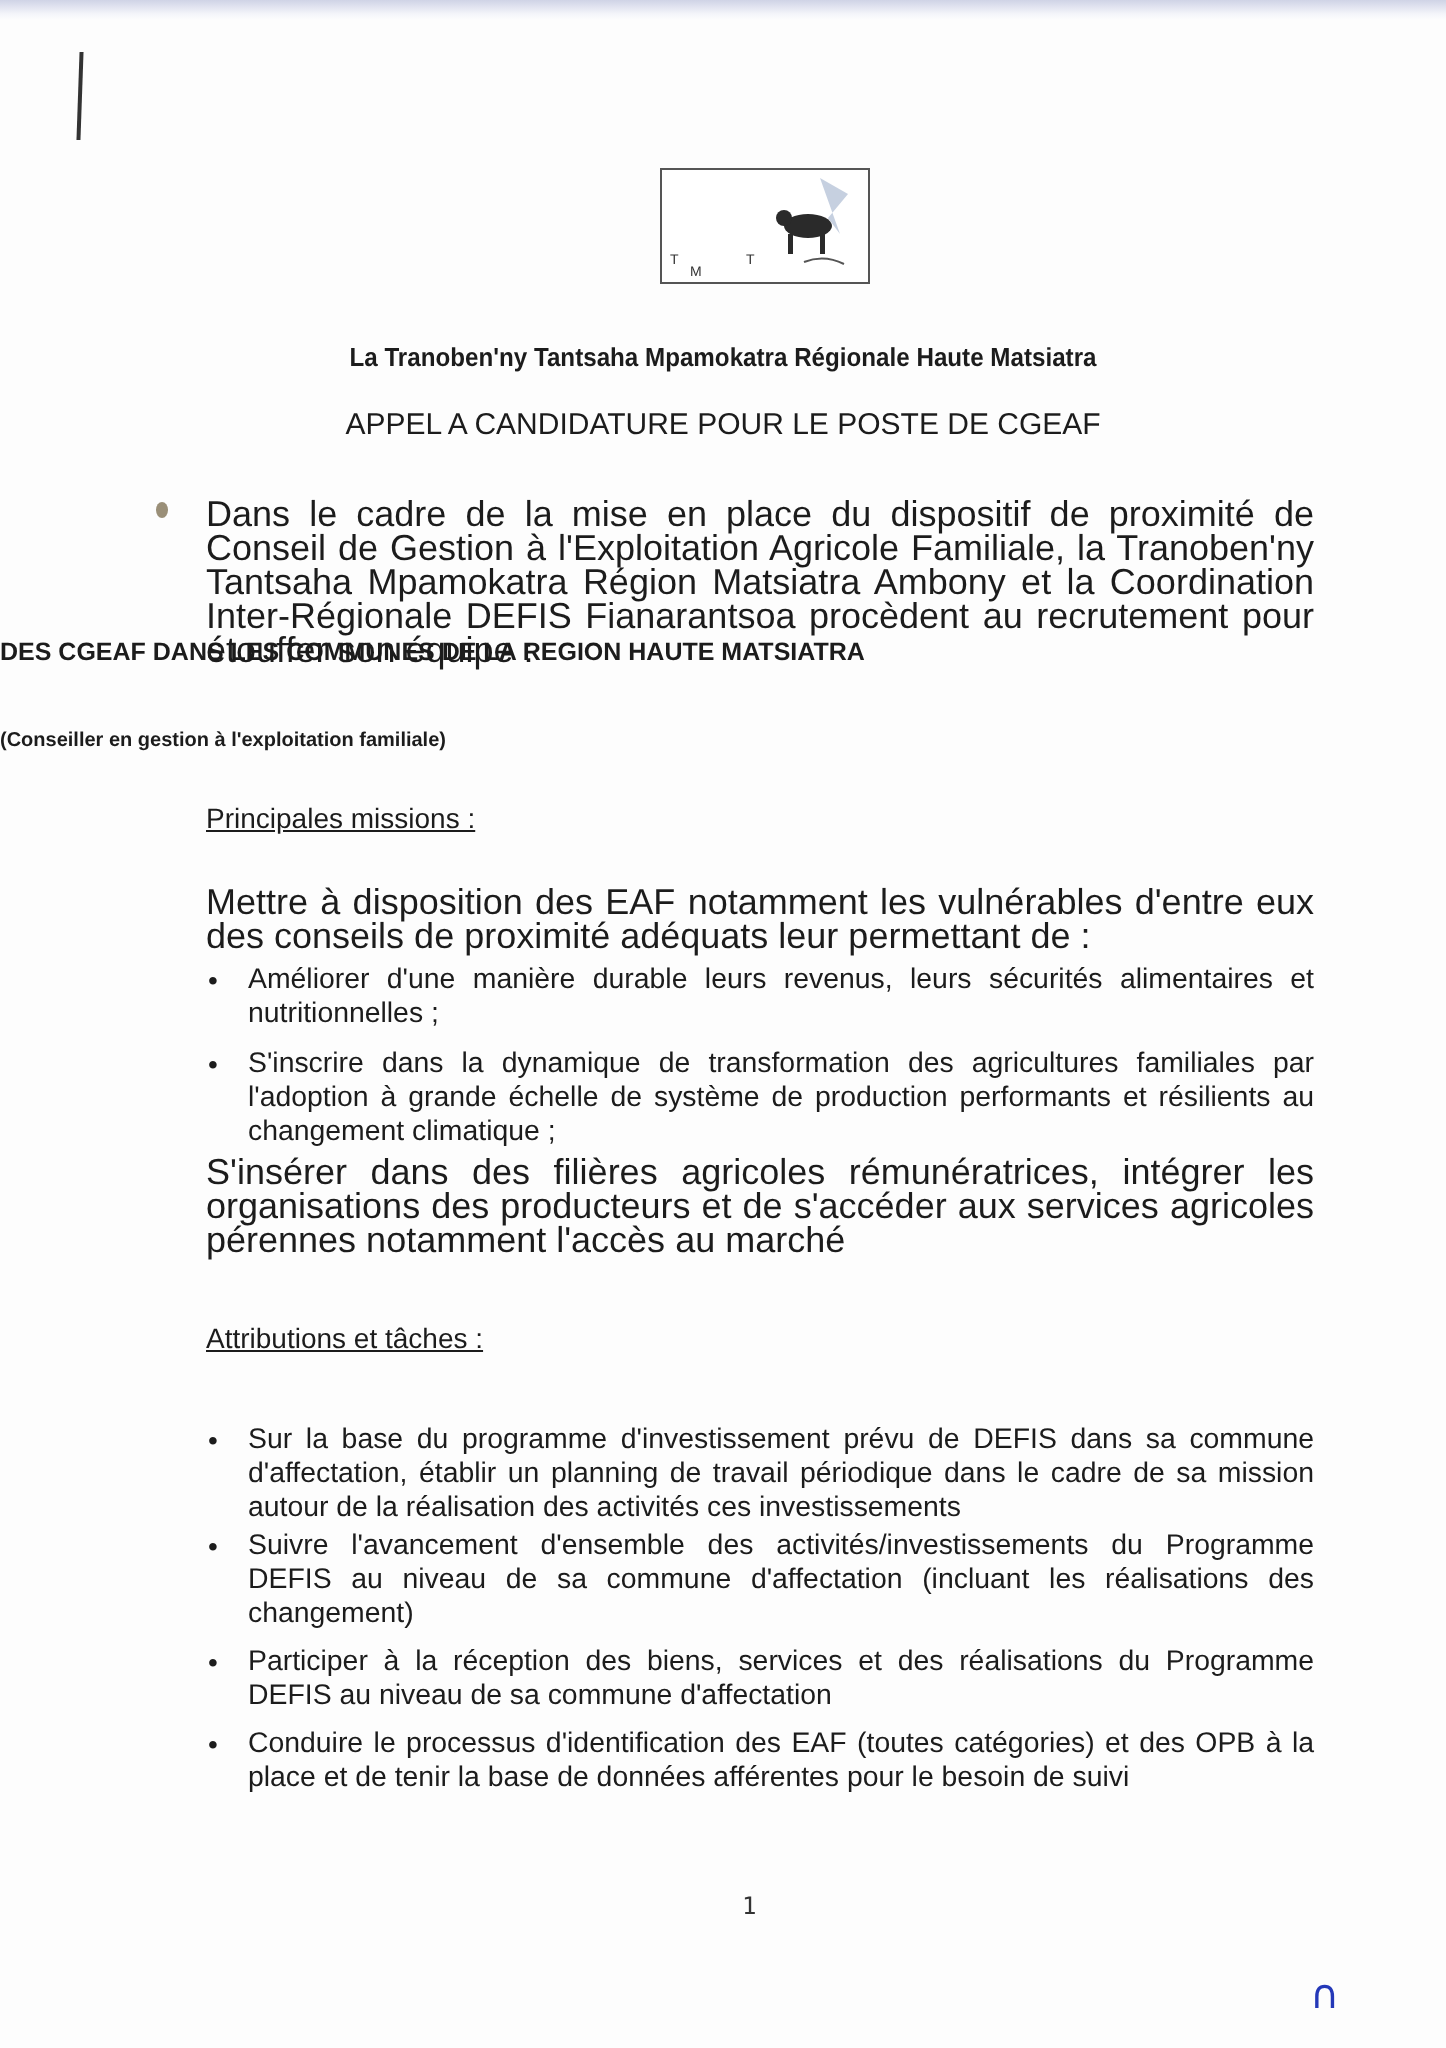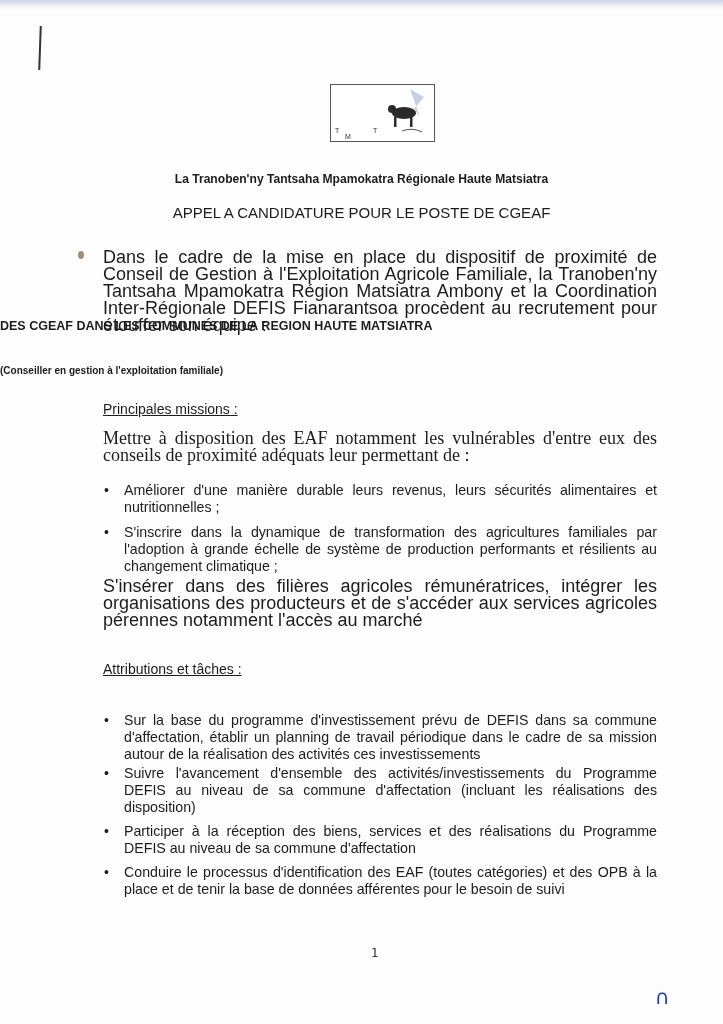--- a/index.html
+++ b/index.html
@@ -89,21 +89,21 @@
 <div class="header-org">La Tranoben'ny Tantsaha Mpamokatra Régionale Haute Matsiatra</div>
 <div class="title">APPEL A CANDIDATURE POUR LE POSTE DE CGEAF</div>
 
 <div class="para" style="top:249px;">Dans le cadre de la mise en place du dispositif de proximité de Conseil de Gestion à l'Exploitation Agricole Familiale, la Tranoben'ny Tantsaha Mpamokatra Région Matsiatra Ambony et la Coordination Inter-Régionale DEFIS Fianarantsoa procèdent au recrutement pour étouffer son équipe :</div>
 
 <div class="center-line" style="top:319px; font-size:12.5px;">DES CGEAF DANS LES COMMUNES DE LA REGION HAUTE MATSIATRA</div>
 <div class="center-line" style="top:365px; font-size:10px;">(Conseiller en gestion à l'exploitation familiale)</div>
 
 <div class="section-title" style="top:401px;">Principales missions :</div>
 
-<div class="para" style="top:430px;font-family:Liberation Serif, serif;">Mettre à disposition des EAF notamment les vulnérables d'entre eux des conseils de proximité adéquats leur permettant de :</div>
+<div class="para" style="top:443px;">Mettre à disposition des EAF notamment les vulnérables d'entre eux des conseils de proximité adéquats leur permettant de :</div>
 
 <ul class="bullets" style="top:482px;">
   <li style="margin-bottom:8px;">
     <span class="dot">•</span>
     <span>Améliorer d'une manière durable leurs revenus, leurs sécurités alimentaires et nutritionnelles ;</span>
   </li>
   <li>
     <span class="dot">•</span>
     <span>S'inscrire dans la dynamique de transformation des agricultures familiales par l'adoption à grande échelle de système de production performants et résilients au changement climatique ;</span>
   </li>
@@ -113,21 +113,21 @@
 
 <div class="section-title" style="top:661px;">Attributions et tâches :</div>
 
 <ul class="bullets" style="top:712px;">
   <li style="margin-bottom:2px;">
     <span class="dot">•</span>
     <span>Sur la base du programme d'investissement prévu de DEFIS dans sa commune d'affectation, établir un planning de travail périodique dans le cadre de sa mission autour de la réalisation des activités ces investissements</span>
   </li>
   <li style="margin-bottom:7px;">
     <span class="dot">•</span>
-    <span>Suivre l'avancement d'ensemble des activités/investissements du Programme DEFIS au niveau de sa commune d'affectation (incluant les réalisations des disposition)</span>
+    <span>Suivre l'avancement d'ensemble des activités/investissements du Programme DEFIS au niveau de sa commune d'affectation (incluant les réalisations des changement)</span>
   </li>
   <li style="margin-bottom:7px;">
     <span class="dot">•</span>
     <span>Participer à la réception des biens, services et des réalisations du Programme DEFIS au niveau de sa commune d'affectation</span>
   </li>
   <li>
     <span class="dot">•</span>
     <span>Conduire le processus d'identification des EAF (toutes catégories) et des OPB à la place et de tenir la base de données afférentes pour le besoin de suivi</span>
   </li>
 </ul>

